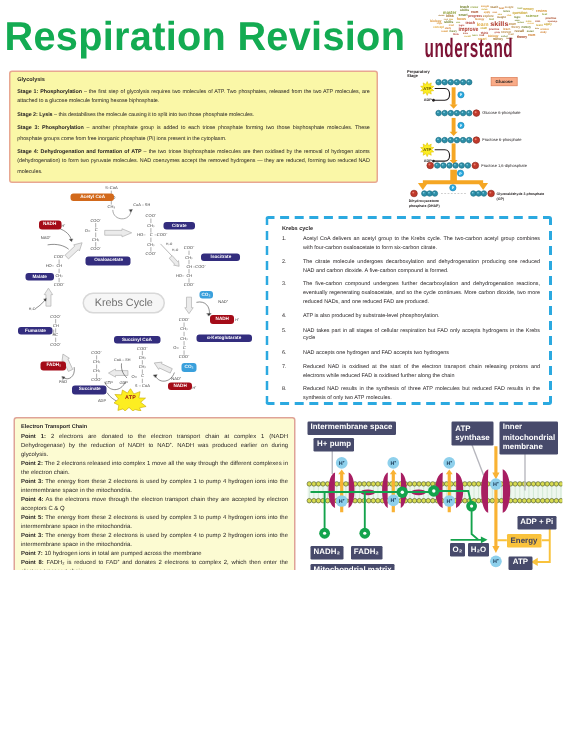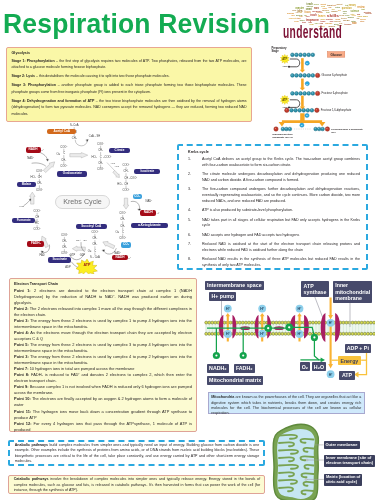--- a/index.html
+++ b/index.html
@@ -1,17 +1,17 @@
 <!DOCTYPE html>
 <html><head>
 <meta charset="utf-8">
 <style>
   html,body{margin:0;padding:0;}
   body{width:375px;height:500px;background:#ffffff;font-family:"Liberation Sans",sans-serif;overflow:hidden;}
-  .page{position:relative;width:375px;height:500px;overflow:hidden;}
+  .page{position:relative;width:375px;height:380px;overflow:hidden;}
   .abs{position:absolute;box-sizing:border-box;}
 
   
   #page-title{left:3px;top:11px;font-size:27px;font-weight:700;color:#13ab52;line-height:1;
     transform:scaleX(0.98);transform-origin:left top;letter-spacing:0.2px;white-space:nowrap;}
 
   
   .ybox{background:#faf7a7;border:1px solid #e8a791;border-radius:2px;}
   .ybox2{background:#fcfbd2;border:1px solid #dfa397;border-radius:2px;}
   .dashbox{border:2px dashed #2ba9e0;border-radius:2px;background:#fff;}

